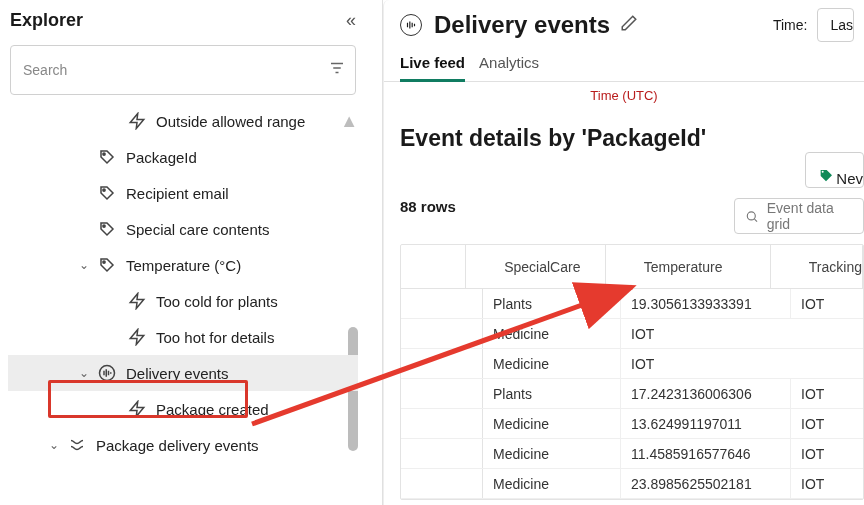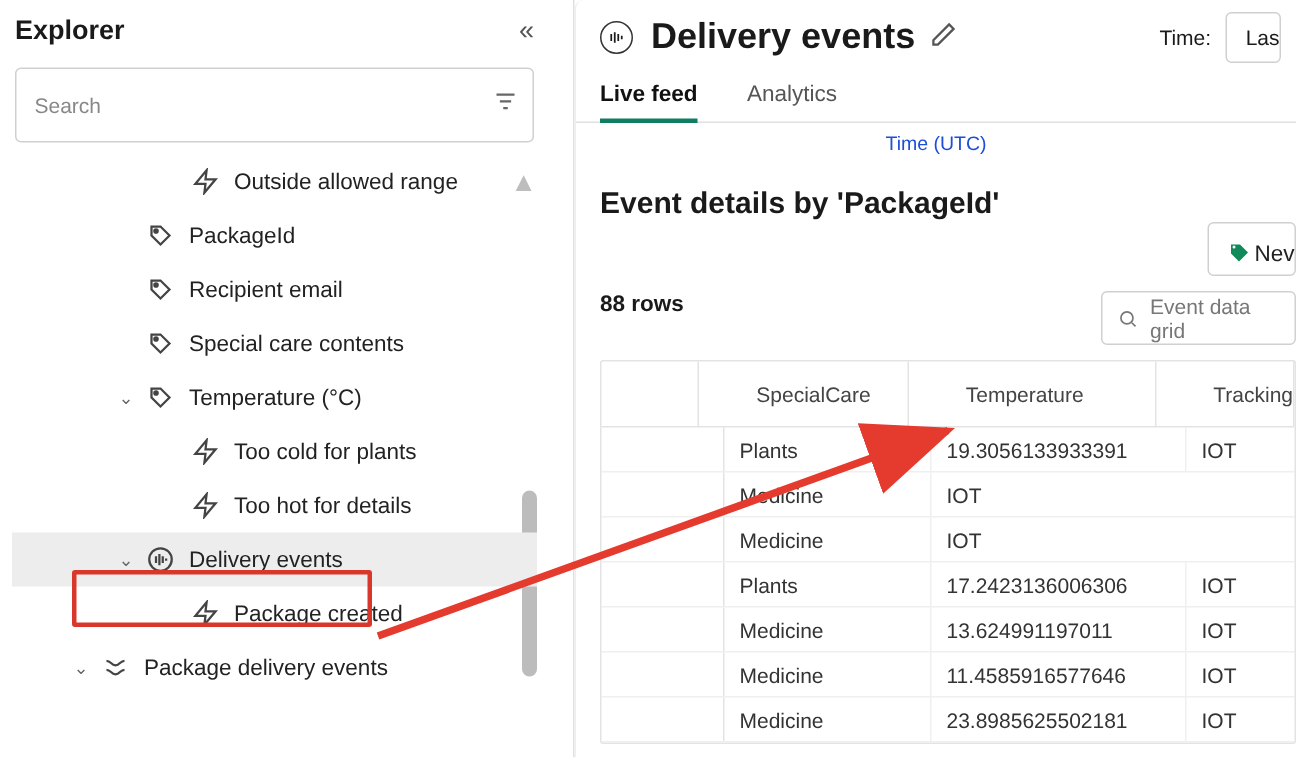--- a/index.html
+++ b/index.html
@@ -23,30 +23,30 @@
   .highlight-box { position: absolute; border: 3px solid #d9372b; border-radius: 2px; pointer-events: none; }
   .scroll-up { position: absolute; right: 0; top: 8px; color: #bdbdbd; font-size: 18px; }
   .scroll-thumb { position: absolute; right: 0px; top: 224px; width: 10px; height: 124px; background: #bcbcbc; border-radius: 5px; }
   .main { flex: 1; display: flex; flex-direction: column; background: #fff; overflow: hidden; border-top-left-radius: 6px; border-left: 1px solid #eee; }
   .topbar { display: flex; align-items: center; padding: 4px 10px 0 16px; height: 46px; }
   .stream-icon { width: 22px; height: 22px; border-radius: 50%; border: 1px solid #333; display: inline-flex; align-items: center; justify-content: center; font-size: 10px; margin-right: 12px; }
   .page-title { font-size: 24px; font-weight: 600; margin-right: 10px; }
   .edit-icon { color: #555; cursor: pointer; }
   .time-wrap { margin-left: auto; display: flex; align-items: center; gap: 10px; font-size: 14px; }
   .time-btn { border: 1px solid #d0d0d0; border-radius: 4px; height: 34px; padding: 0 0 0 12px; display: flex; align-items: center; }
-  .tabs { display: flex; gap: 33px; padding: 0 16px; border-bottom: 1px solid #e0e0e0; }
+  .tabs { display: flex; gap: 14px; padding: 0 16px; border-bottom: 1px solid #e0e0e0; }
   .tab { padding: 8px 0 10px 0; font-size: 15px; color: #555; cursor: pointer; position: relative; }
   .tab.active { color: #111; font-weight: 600; }
   .tab.active::after { content: ""; position: absolute; left: 0; right: 0; bottom: -1px; height: 3px; background: #107c61; }
-  .time-utc-bar { text-align: center; font-size: 13px; color: #1d4ed8; padding: 6px 0 10px 0;  }
+  .time-utc-bar { text-align: center; font-size: 13px; color: #b91c1c; padding: 6px 0 10px 0;  }
   .content { padding: 12px 0 0 16px; }
-  .section-title { font-size: 20px; font-weight: 600; }
+  .section-title { font-size: 23px; font-weight: 600; }
   .toolbar-row { display: flex; align-items: center; margin-bottom: 10px; }
   .rowcount { font-size: 15px; font-weight: 600; }
-  .new-btn { margin-left: auto; border: 1px solid #d0d0d0; border-radius: 4px; height: 36px; padding: 12px 0 0 12px; display: flex; align-items: flex-start; gap: 2px; font-size: 15px; color: #222; }
+  .new-btn { margin-left: auto; border: 1px solid #d0d0d0; border-radius: 4px; height: 36px; padding: 12px 0 0 12px; display: flex; align-items: flex-end; gap: 2px; font-size: 15px; color: #222; }
   .tag-icon { color: #0f8a58; }
   .filter-box { border: 1px solid #d0d0d0; border-radius: 4px; height: 36px; padding: 0 10px; display: flex; align-items: center; gap: 8px; font-size: 14px; color: #777; margin-left: auto; width: 130px; overflow: hidden; }
   .fb-row { display: flex; gap: 10px; }
   .grid { border: 1px solid #e3e3e3; border-radius: 2px; overflow: hidden; }
   .grid-header, .grid-row { display: flex; }
   .grid-header { height: 44px; align-items: center; font-size: 14px; color: #444; border-bottom: 1px solid #e3e3e3; gap: 28px; }
   .grid-row { height: 30px; align-items: center; font-size: 14px; color: #333; border-bottom: 1px solid #efefef; }
   .col-blank { width: 82px; border-right: 1px solid #e3e3e3; height: 100%; }
   .col-special { width: 138px; padding-left: 10px; border-right: 1px solid #efefef; height: 100%; display: flex; align-items: center; }
   .col-temp { width: 170px; padding-left: 10px; border-right: 1px solid #efefef; height: 100%; display: flex; align-items: center; }

